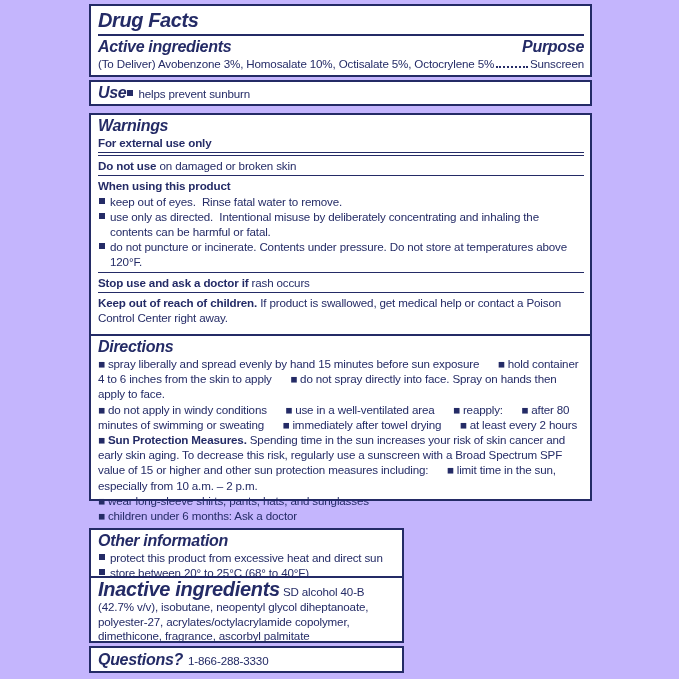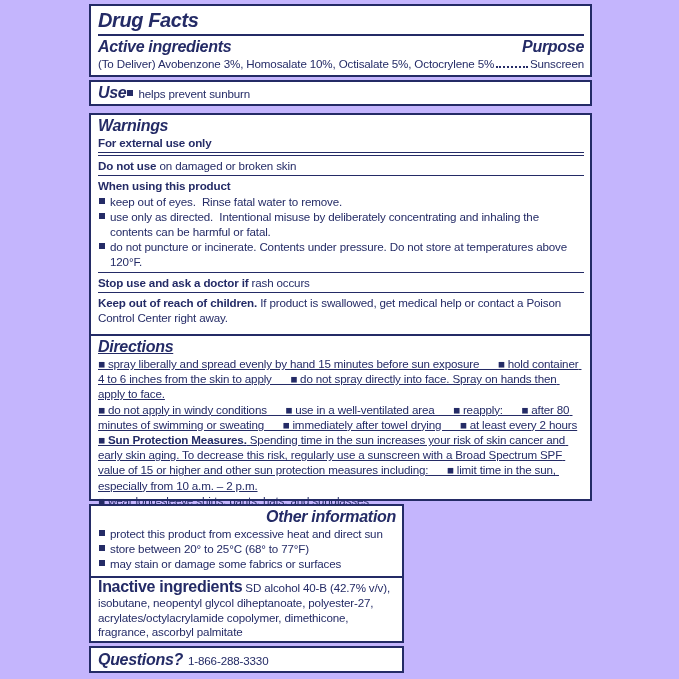--- a/index.html
+++ b/index.html
@@ -4,39 +4,39 @@
 <style>
   html,body{margin:0;padding:0;background:#fff;}
   body{width:679px;height:679px;font-family:"Liberation Sans",sans-serif;color:#242b66;}
   .label{position:relative;width:679px;height:679px;background:#c4b5fd;overflow:hidden;}
   .box{position:absolute;left:89px;width:503px;border:2.5px solid #242b66;background:#fff;
        box-sizing:border-box;padding:1px 6px 0 7px;}
   .narrow{width:315px;}
   #b1{top:4px;height:73px;}
   #b2{top:80px;height:26px;}
   #b3{top:113px;height:224px;}
-  #b4{top:334px;height:167px;text-decoration:underline;}
-  #b5{top:504px;height:76px;text-align:right;}
+  #b4{top:334px;height:167px;}
+  #b5{top:528px;height:76px;}
   #b6{top:576px;height:67px;}
   #b7{top:646px;height:27px;}
   .h1{font-size:20px;line-height:23px;font-style:italic;font-weight:bold;letter-spacing:-0.4px;padding-top:2px;}
   .h2{font-size:16px;line-height:19px;font-style:italic;font-weight:bold;letter-spacing:-0.3px;}
   p,.txt{font-size:11.6px;line-height:15.2px;letter-spacing:-0.15px;margin:0;white-space:pre-wrap;}
   .b{font-weight:bold;}
   .rule{border-top:1.5px solid #242b66;margin:2px 0;}
   .rule.thick{border-top-width:2px;margin:2px 0 1px 0;}
   .row-between{display:flex;justify-content:space-between;align-items:flex-start;}
   .leader-row{display:flex;align-items:baseline;font-size:11.6px;line-height:15.2px;letter-spacing:-0.15px;}
   .leader{flex:1 1 auto;border-bottom:2px dotted #242b66;margin:0 2px 3px 2px;min-width:20px;}
   .li{display:flex;}
   .sq{flex:0 0 auto;width:6px;height:6px;background:#242b66;margin:4px 5px 0 1px;}
   .use-row{display:flex;align-items:flex-start;}
   .use-row .h2{}
   .use-row .li{margin-top:3px;}
-  .inline-h{font-size:16px;font-weight:bold;letter-spacing:-0.3px;line-height:1;}
+  .inline-h{font-size:20px;font-style:italic;font-weight:bold;letter-spacing:-0.3px;line-height:1;}
   .q-row{display:flex;align-items:baseline;padding-top:1px;}
   .q-row .h2{margin-right:5px;}
 </style>
 </head>
 <body>
 
 <div class="label">
 
   <section class="box" id="b1">
     <div class="h1">Drug Facts</div>
@@ -98,21 +98,21 @@
   </section>
 
   <section class="box narrow" id="b5">
     <div class="h2">Other information</div>
     <div class="li">
       <span class="sq"></span>
       <p>protect this product from excessive heat and direct sun</p>
     </div>
     <div class="li">
       <span class="sq"></span>
-      <p>store between 20° to 25°C (68° to 77°F)</p>
+      <p>store between 20° to 25°C (68° to 40°F)</p>
     </div>
     <div class="li">
       <span class="sq"></span>
       <p>may stain or damage some fabrics or surfaces</p>
     </div>
   </section>
 
   <section class="box narrow" id="b6">
     <p style="line-height:14.8px;"><span class="inline-h">Inactive ingredients</span><span> SD alcohol 40-B (42.7% v/v), isobutane, neopentyl glycol diheptanoate, polyester-27, acrylates/octylacrylamide copolymer, dimethicone, fragrance, ascorbyl palmitate</span></p>
   </section>

